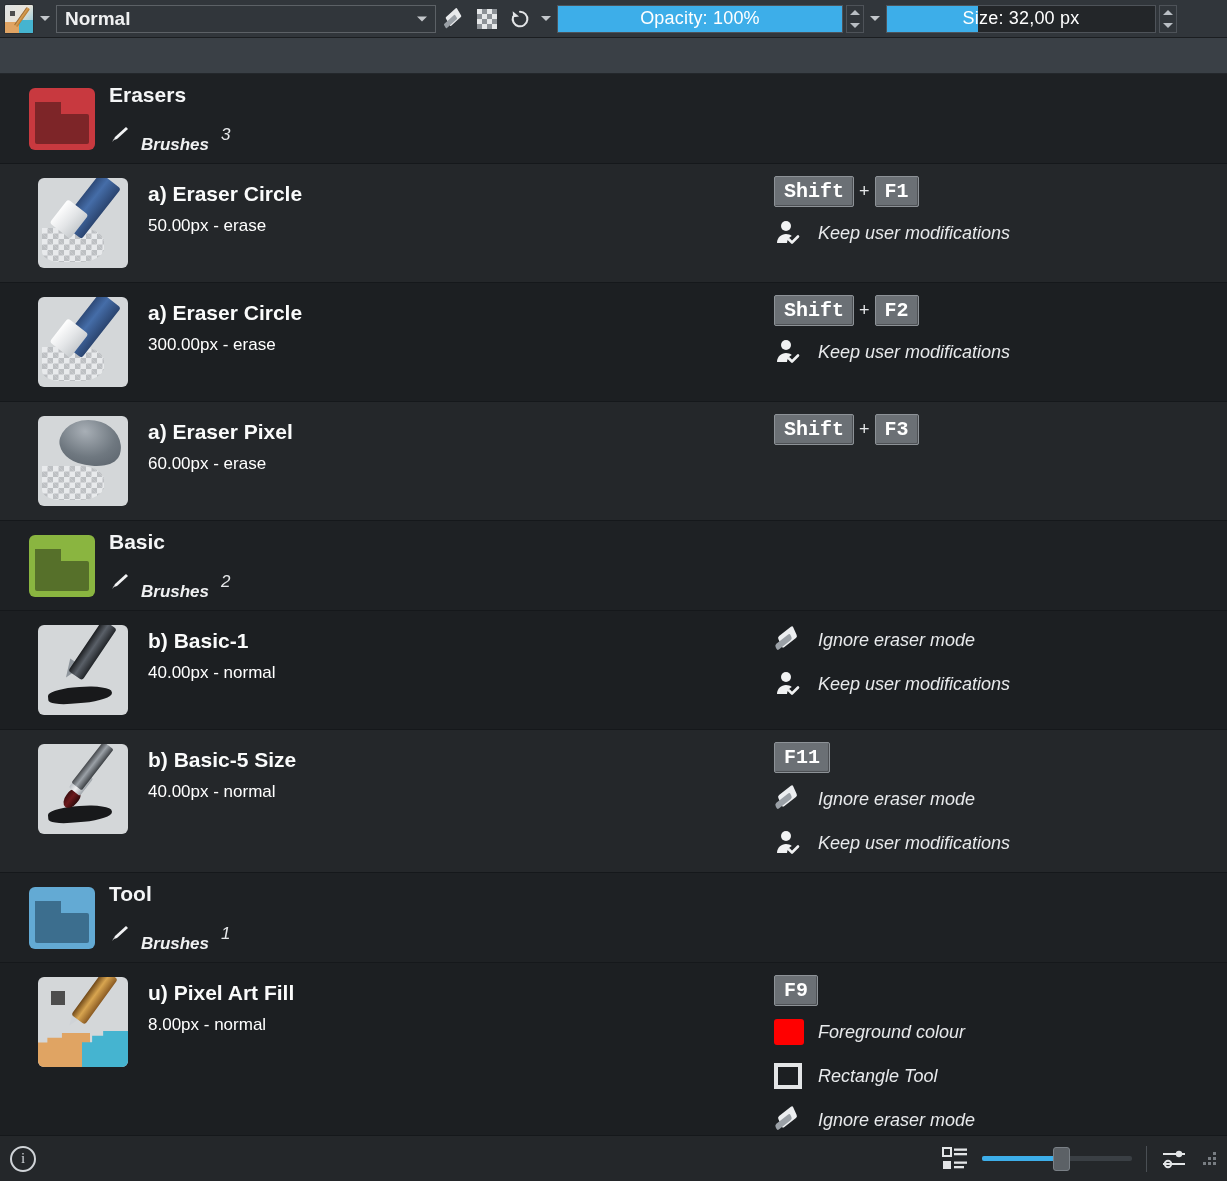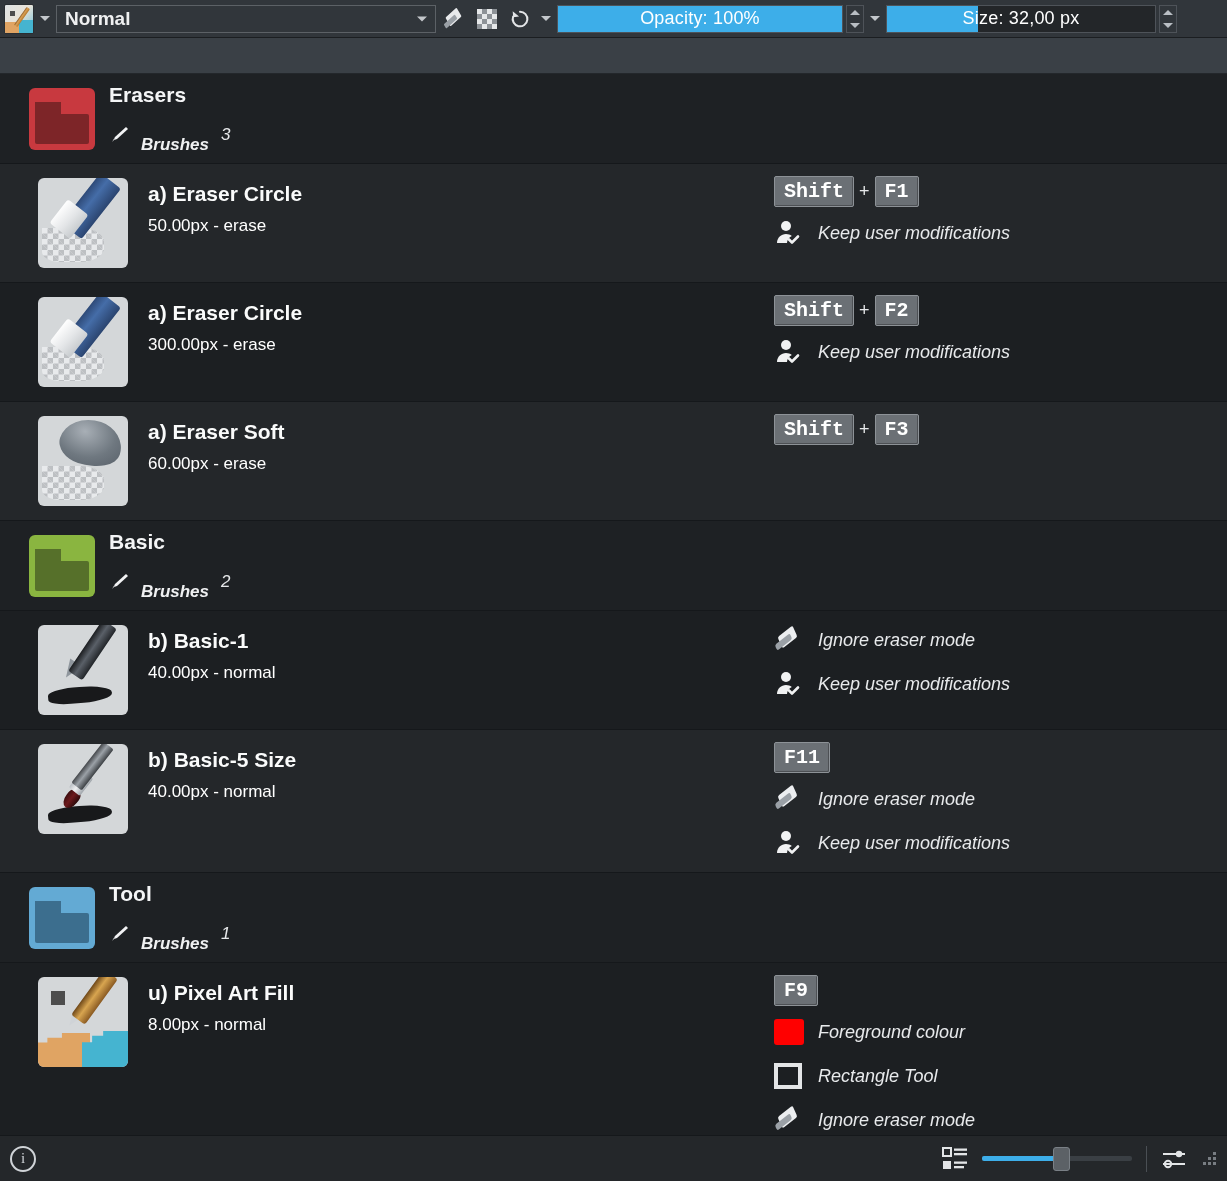--- a/index.html
+++ b/index.html
@@ -418,21 +418,21 @@
           </div>
         </div>
       </div>
       <div class="brush-row alt">
         <div class="brush-left">
           <div class="thumb">
             <div class="checker-bg"></div>
             <div class="soft-blob"></div>
           </div>
           <div class="brush-info">
-            <div class="brush-name">a) Eraser Soft</div>
+            <div class="brush-name">a) Eraser Pixel</div>
             <div class="brush-meta">60.00px - erase</div>
           </div>
         </div>
         <div class="brush-right">
           <div class="shortcut">
             <span class="key">Shift</span>
             <span class="plus">+</span>
             <span class="key">F3</span>
           </div>
         </div>

